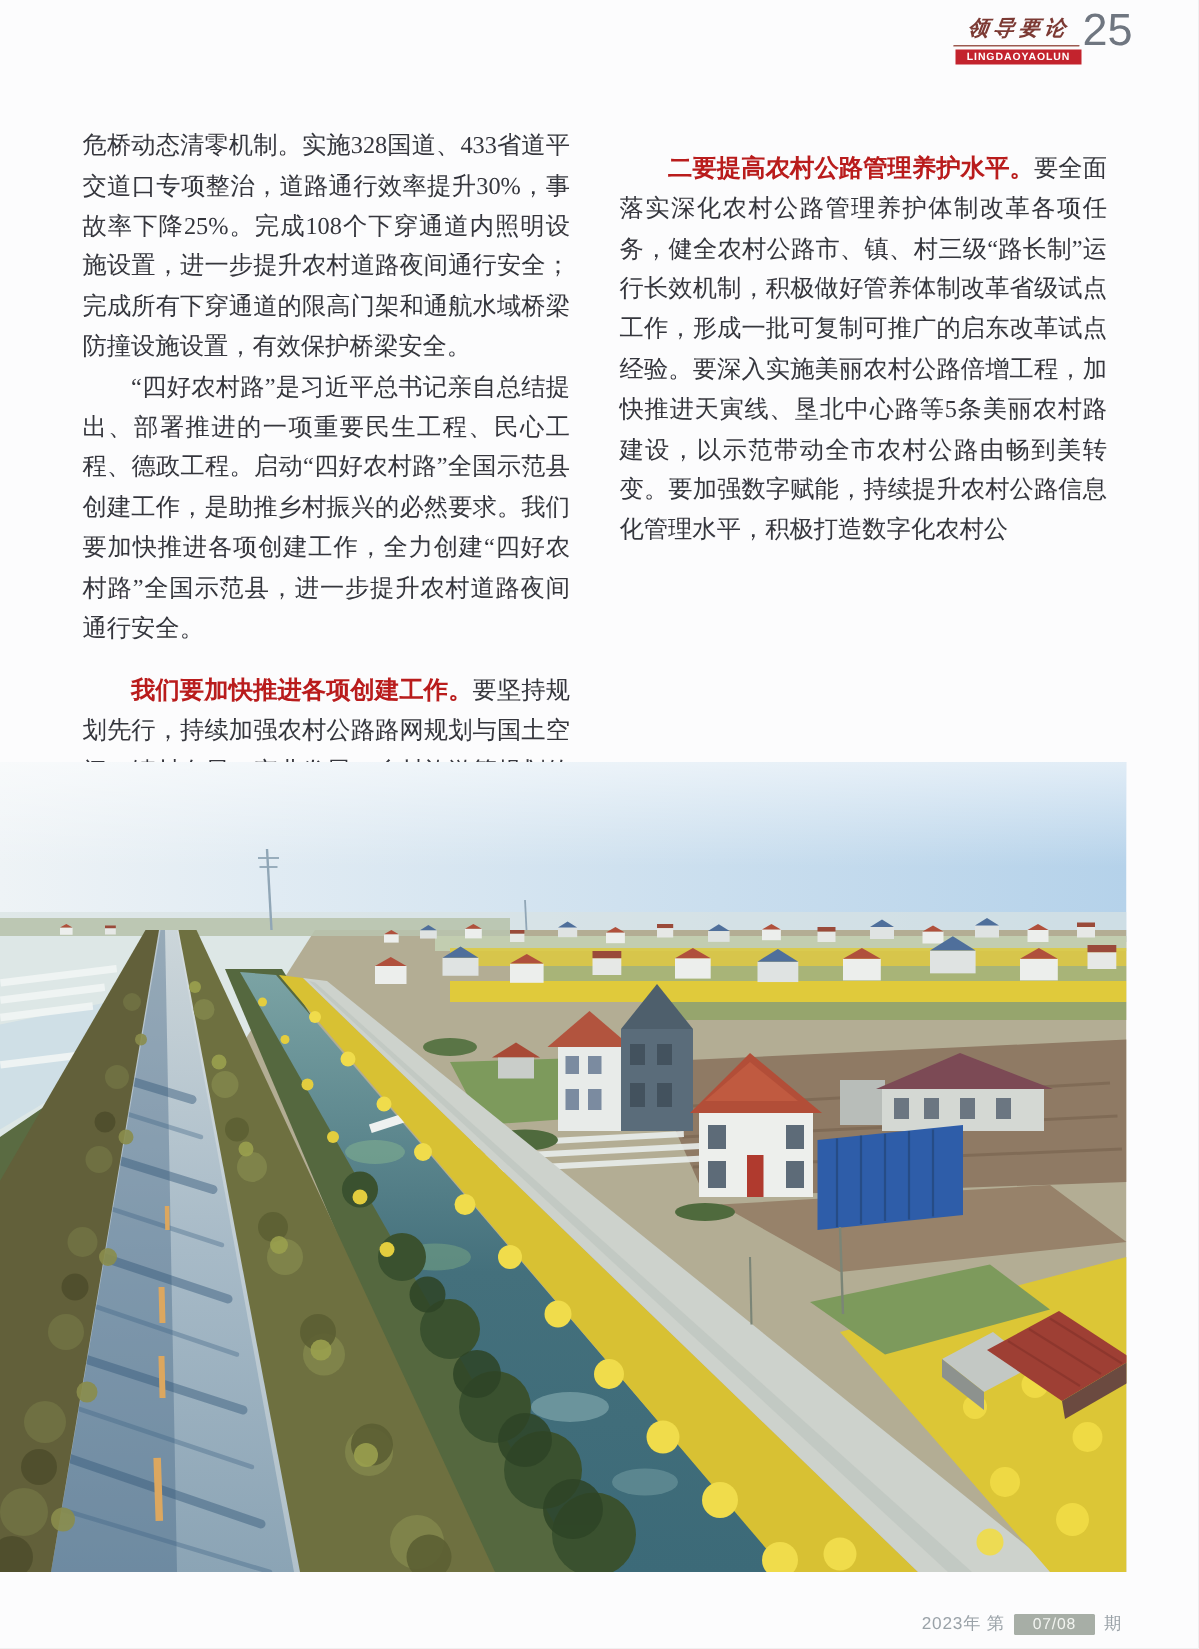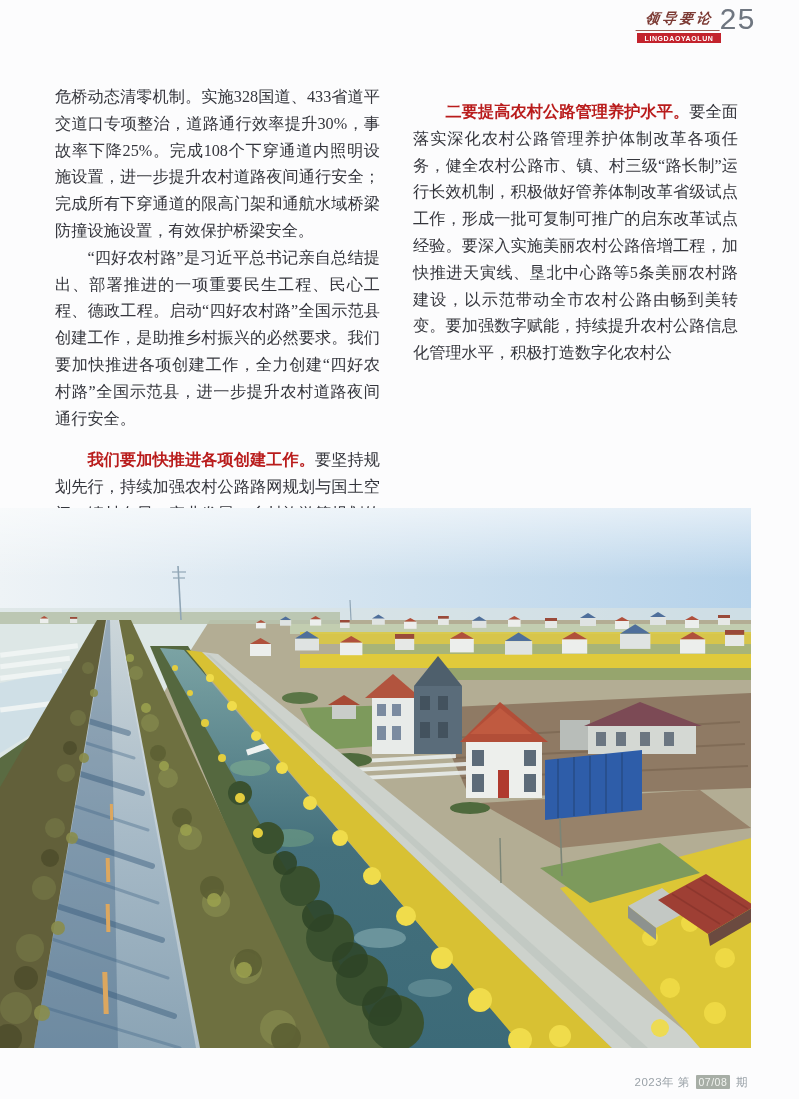--- a/index.html
+++ b/index.html
@@ -13,40 +13,40 @@
     display:block;font-size:14px;font-style:italic;font-weight:bold;color:#7c3a34;
     letter-spacing:3px;border-bottom:1px solid #9c5a50;padding-bottom:2px;transform:skewX(-8deg);
     white-space:nowrap;
   }
   .brand-sub{
     display:block;margin-top:2px;background:#c3232d;color:#ffffff;
     font-family:"Liberation Sans",sans-serif;font-size:7px;font-weight:bold;
     letter-spacing:0.6px;padding:2px 0 1px;
   }
   .page-num{
-    position:absolute;top:4px;right:44px;font-family:Liberation Mono, monospace;
+    position:absolute;top:4px;right:44px;font-family:Liberation Sans, sans-serif;
     font-size:30px;color:#6f7680;
   }
   
   .columns{position:absolute;left:55px;top:84px;width:690px;display:flex;gap:33px;}
   .col{width:325px;font-size:16.2px;line-height:26.8px;color:#35363d;text-align:justify;}
   .col p{margin:0;}
   .col p.indent{text-indent:2em;}
   .col p.lead-para{margin-top:15px;text-indent:2em;}
   .lead{color:#b91c1c;font-weight:bold;}
   
   .photo{position:absolute;left:0;top:508px;width:751px;height:540px;margin:0;padding:0;}
   .photo svg{display:block;}
   
   .page-footer{
     position:absolute;right:51px;bottom:9px;font-family:"Liberation Sans",sans-serif;
     font-size:11.5px;color:#9aa2a8;letter-spacing:0.5px;
   }
   .issue-box{
-    display:inline-block;background:#a7aea6;color:#f2f4f0;padding:0 3px;margin:0 2px;
+    display:inline-block;background:#a7aea6;color:#f2f4f0;padding:0 13px;margin:0 2px;
     border-radius:1px;font-size:10.5px;line-height:14px;
   }
 </style>
 </head>
 <body>
 
 <div class="page">
 
   <div class="brand">
     <span class="brand-title">领导要论</span>

